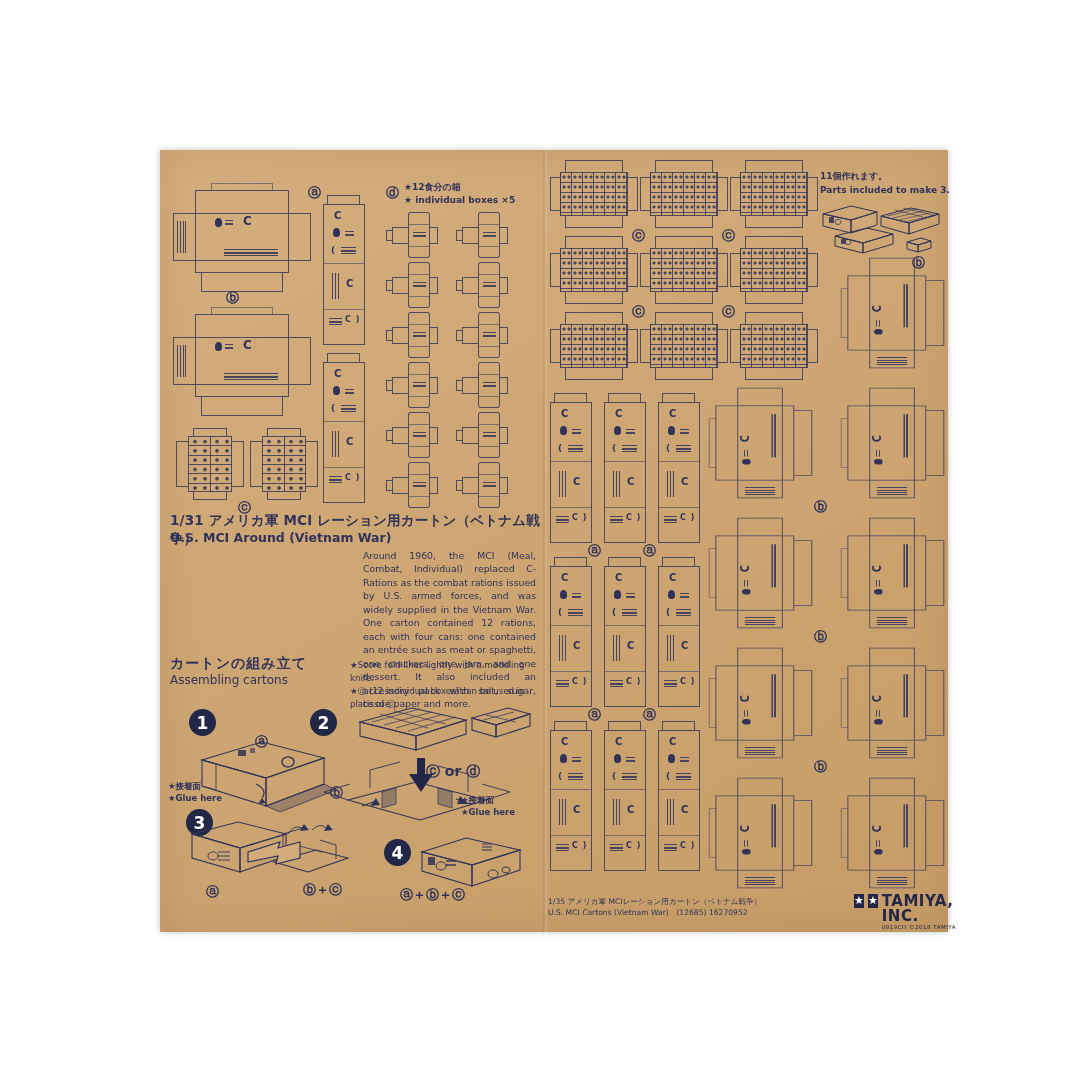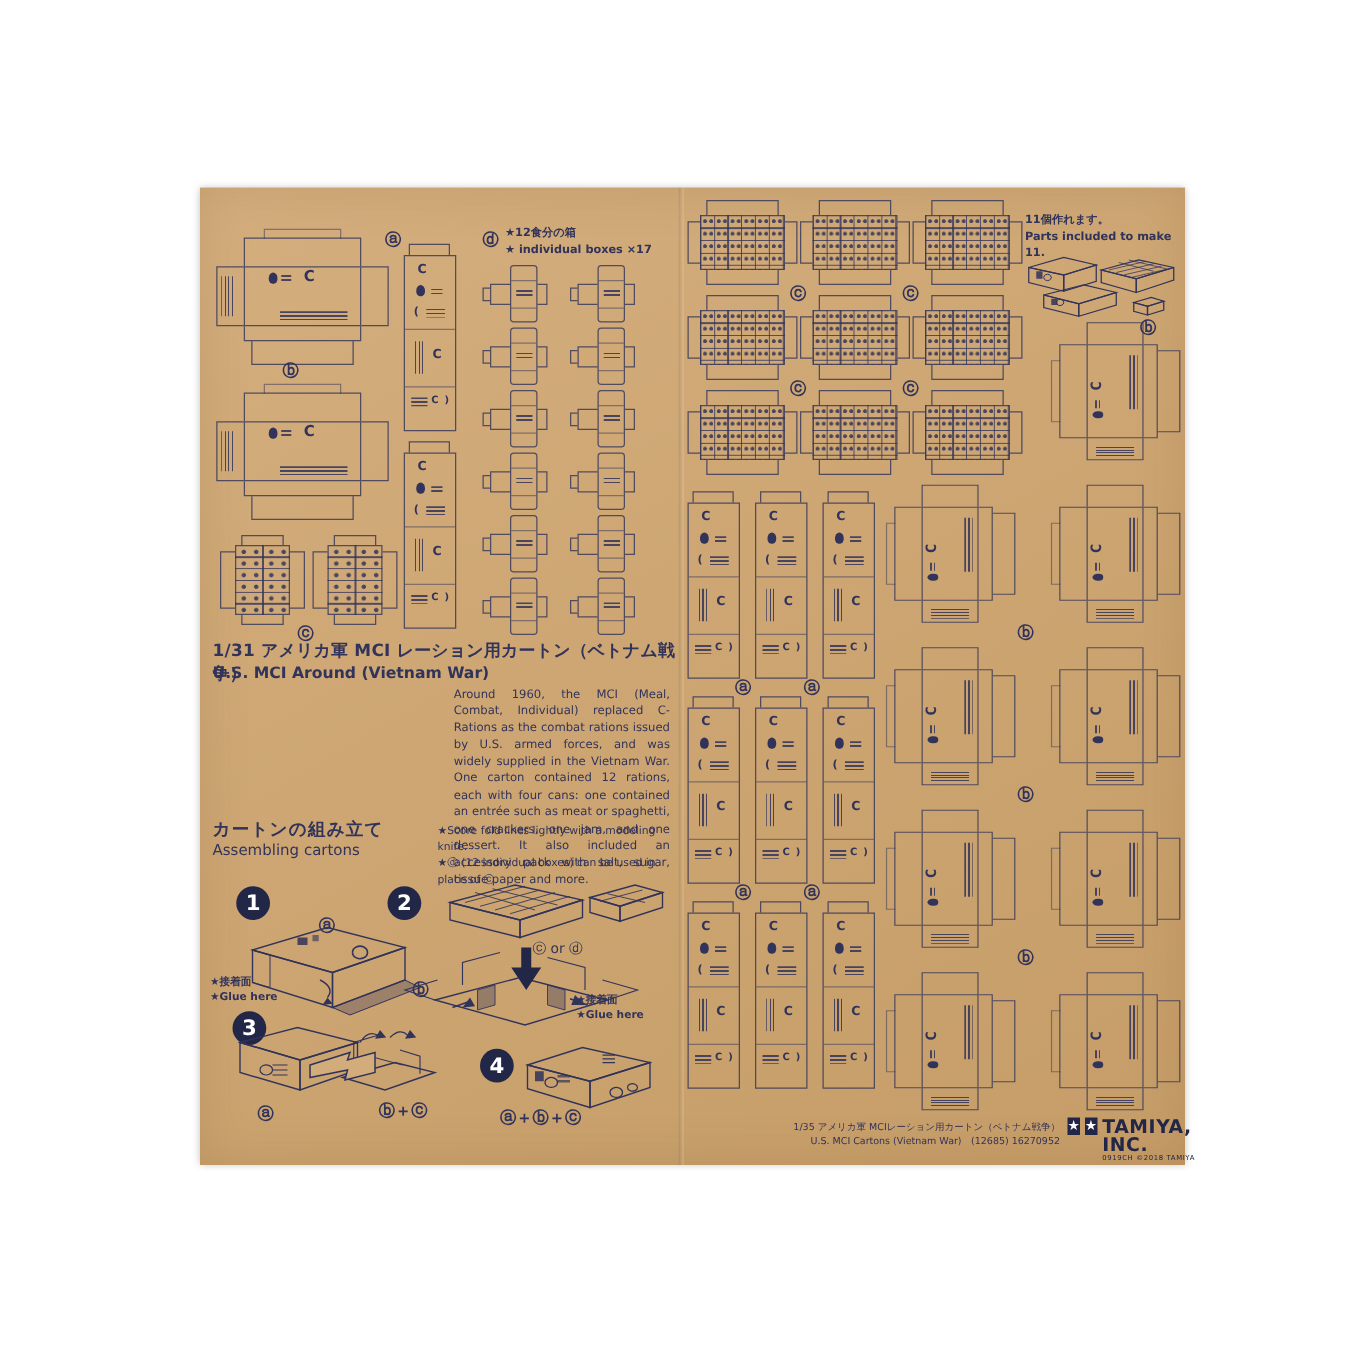--- a/index.html
+++ b/index.html
@@ -91,24 +91,24 @@
   .title-en{font-size:12.5px;font-weight:bold;}
   .para{font-size:9.3px;line-height:1.45;text-align:justify;}
   .asm-jp{font-size:14px;font-weight:bold;letter-spacing:1px;}
   .asm-en{font-size:12px;font-weight:normal;}
   .note{font-size:8.6px;line-height:1.5;font-weight:bold;}
   .note-en{font-size:8.6px;line-height:1.5;}
   .dnote{font-size:9px;font-weight:bold;line-height:1.4;}
   .glue{font-size:8.5px;font-weight:bold;line-height:1.45;}
   .stepn{position:absolute;width:27px;height:27px;border-radius:50%;background:#222647;color:#fff;
          font-weight:bold;font-size:17px;display:flex;align-items:center;justify-content:center;}
-  .steplbl{font-size:11px;font-weight:400;}
+  .steplbl{font-size:14px;font-weight:700;margin-top:12px;}
   .partsnote{font-size:9px;font-weight:bold;line-height:1.5;}
   
-  .foot{font-size:7.6px;line-height:1.45;text-align:right;}
+  .foot{font-size:7.6px;line-height:1.45;}
   .logo{position:absolute;display:flex;align-items:flex-start;gap:4px;}
   .lsq{width:14px;height:14px;background:#222647;color:#fff;font-size:11px;line-height:14px;
        text-align:center;display:block;}
   .lname{font-size:15px;font-weight:bold;letter-spacing:.5px;color:#222647;line-height:1;}
   .lsub{font-size:5.5px;color:#222647;letter-spacing:.5px;}
   svg{position:absolute;overflow:visible;}
   svg *{vector-effect:non-scaling-stroke;}
 </style>
 </head>
 <body>
@@ -195,21 +195,21 @@
           <b class="c2">C</b>
       <b class="fl2"></b>
       <b class="b3 micro"></b>
           <b class="c3">C )</b>
     </i>
   </div>
 
   <span class="circ" style="left:226px;top:36px">ⓓ</span>
   <div class="txt dnote" style="left:244px;top:31px">
     <div>★12食分の箱</div>
-    <div>★ individual boxes ×17</div>
+    <div>★ individual boxes ×5</div>
   </div>
   <div class="sbox" style="left:226px;top:62px">
         <i class="sb-c"></i>
         <i class="sb-l"></i>
         <i class="sb-lt"></i>
         <i class="sb-r"></i>
         <i class="sb-m micro"></i>
       </div>
   <div class="sbox" style="left:296px;top:62px">
         <i class="sb-c"></i>
@@ -447,21 +447,21 @@
   <div class="cth" style="left:570px;top:162px">
         <i class="ch-ft"></i>
         <i class="ch-fb"></i>
         <i class="ch-fl"></i>
         <i class="ch-fr"></i>
         <i class="ch-core"></i>
       </div>
 
   <div class="txt partsnote" style="left:660px;top:20px;width:130px">
     <div>11個作れます。</div>
-    <div>Parts included to make 11.</div>
+    <div>Parts included to make 3.</div>
   </div>
   <svg style="left:655px;top:46px" width="130" height="58" viewBox="0 0 130 58">
     <g fill="none" stroke="#31335a" stroke-width="1">
       <polygon points="8,18 36,10 62,16 36,24"></polygon>
       <polygon points="8,18 8,30 36,37 36,24"></polygon>
       <polygon points="36,24 62,16 62,29 36,37"></polygon>
       <path d="M20,26 a3,2.5 0 1 0 0,-0.1" stroke-width="0.8"></path>
       <polygon points="66,20 96,12 124,18 94,27"></polygon>
       <polygon points="66,20 66,30 94,38 94,27"></polygon>
       <polygon points="94,27 124,18 124,28 94,38"></polygon>

